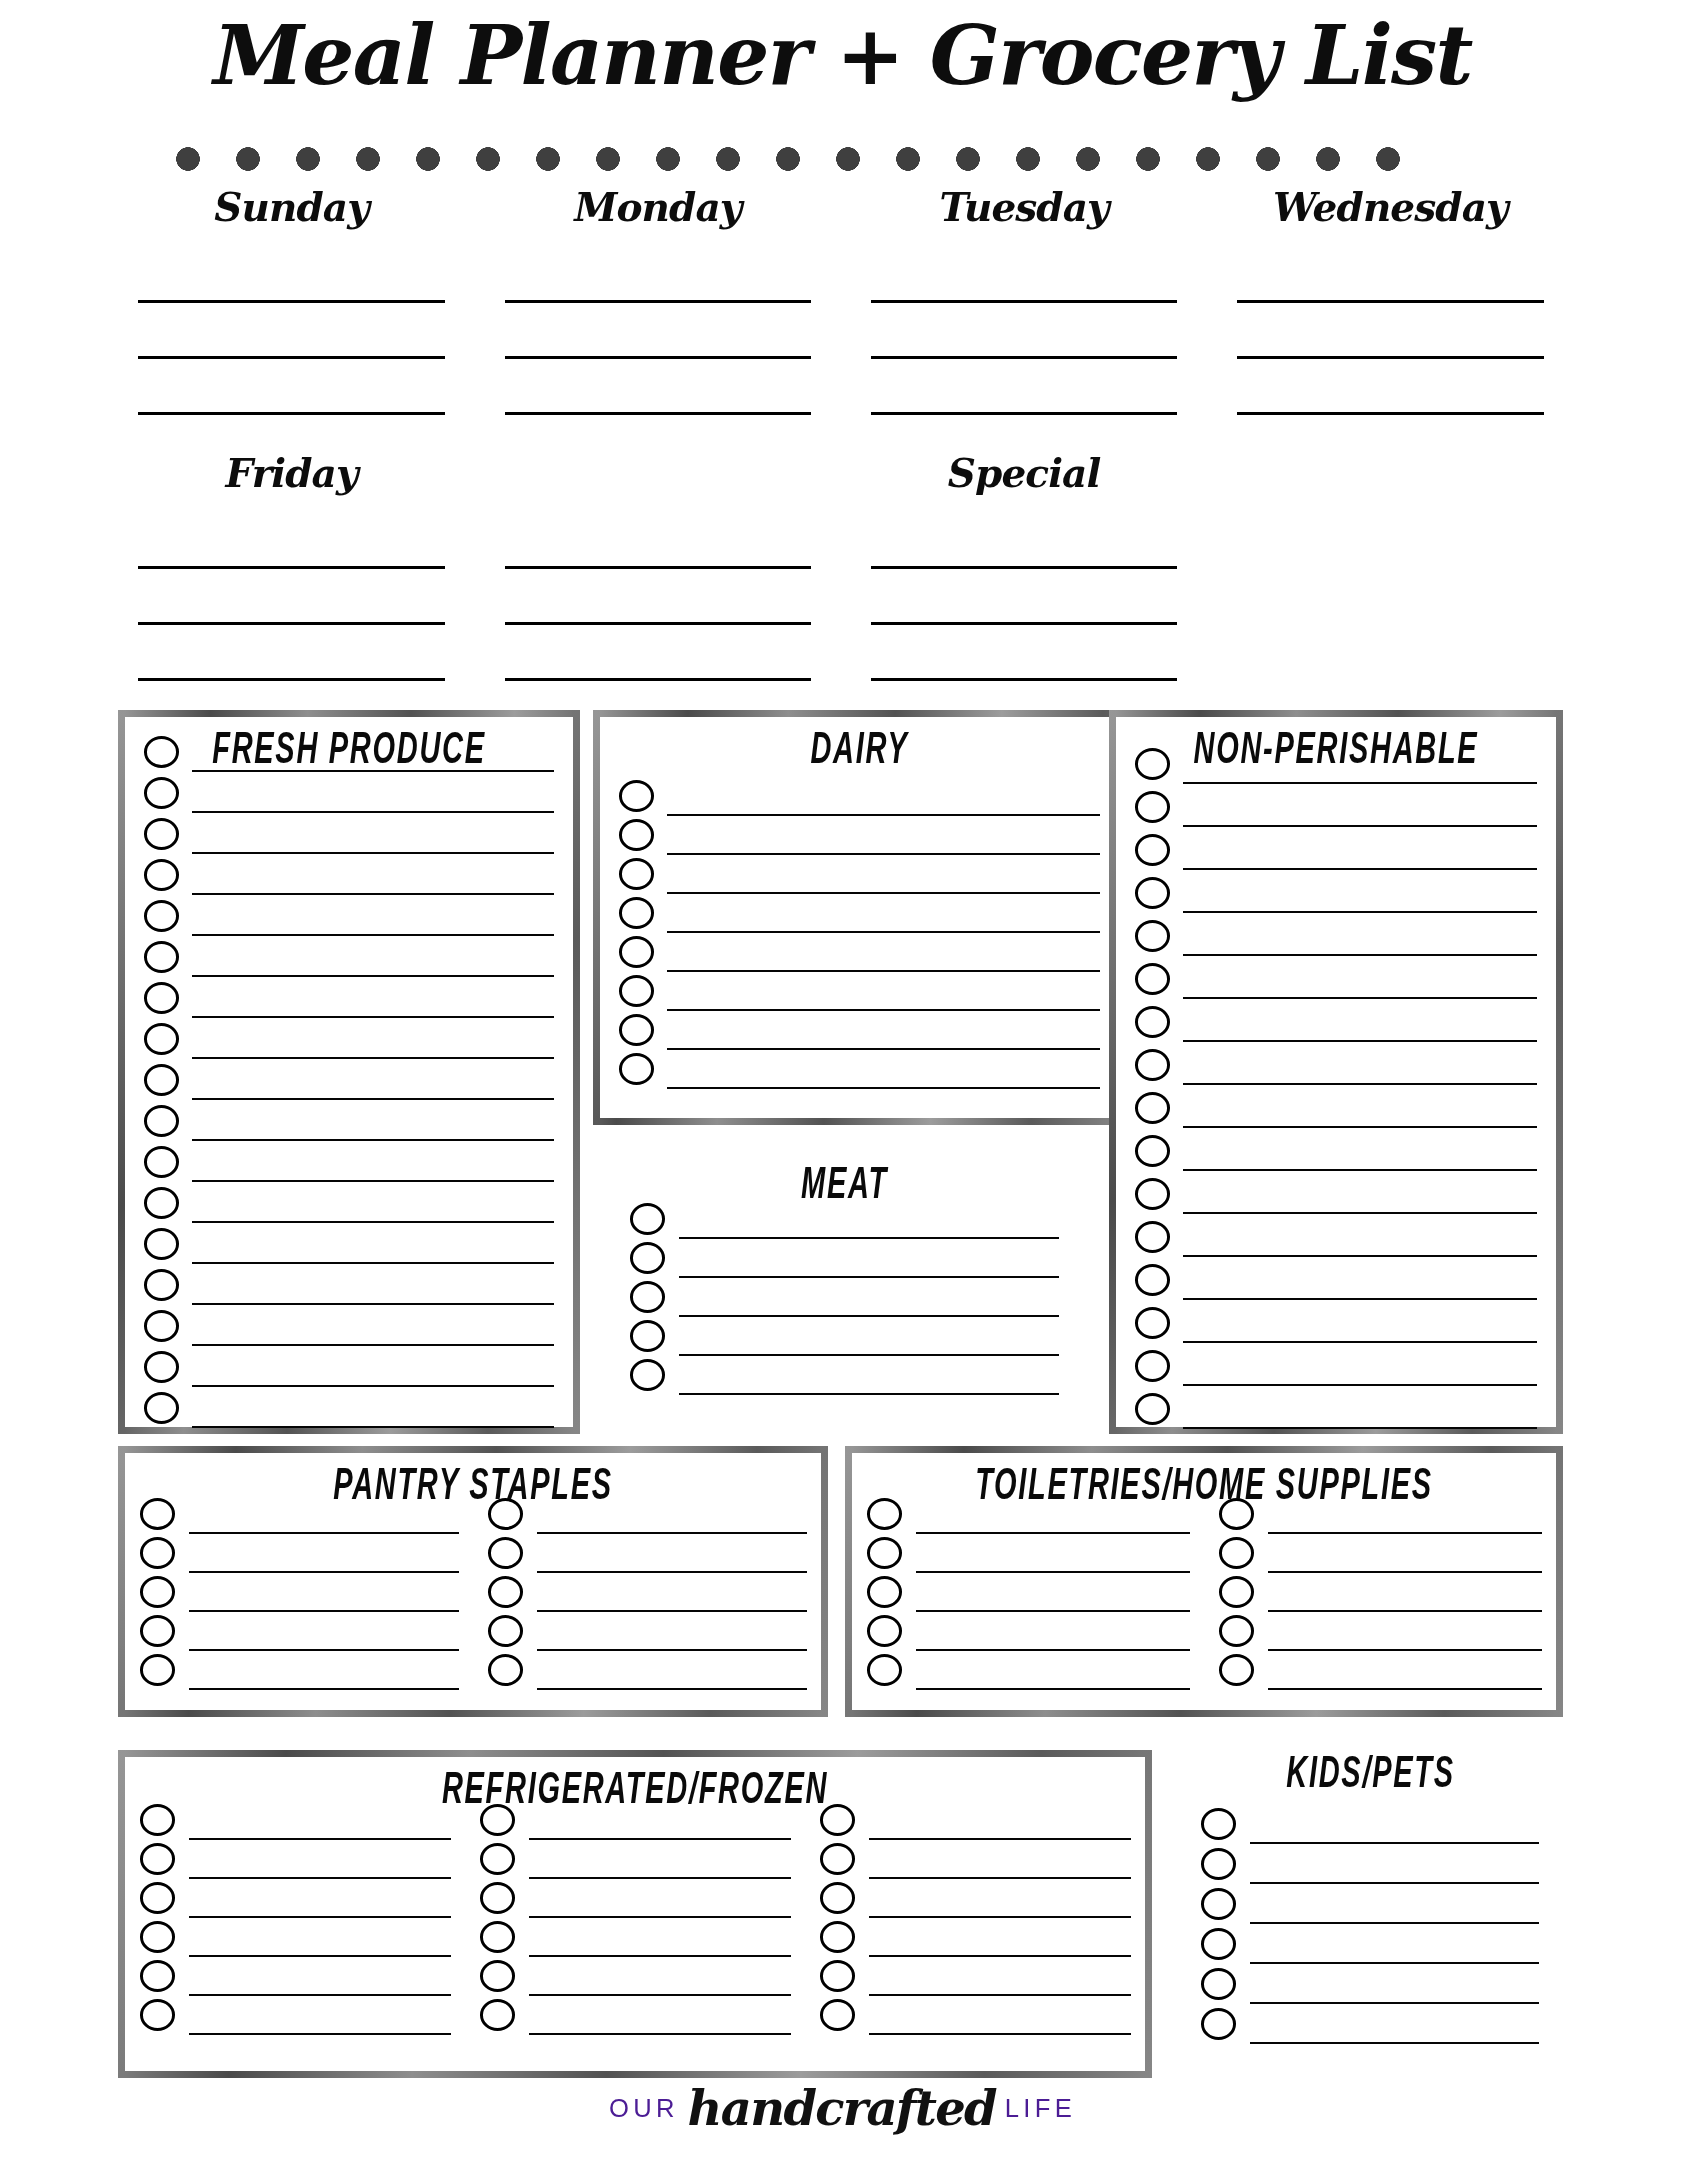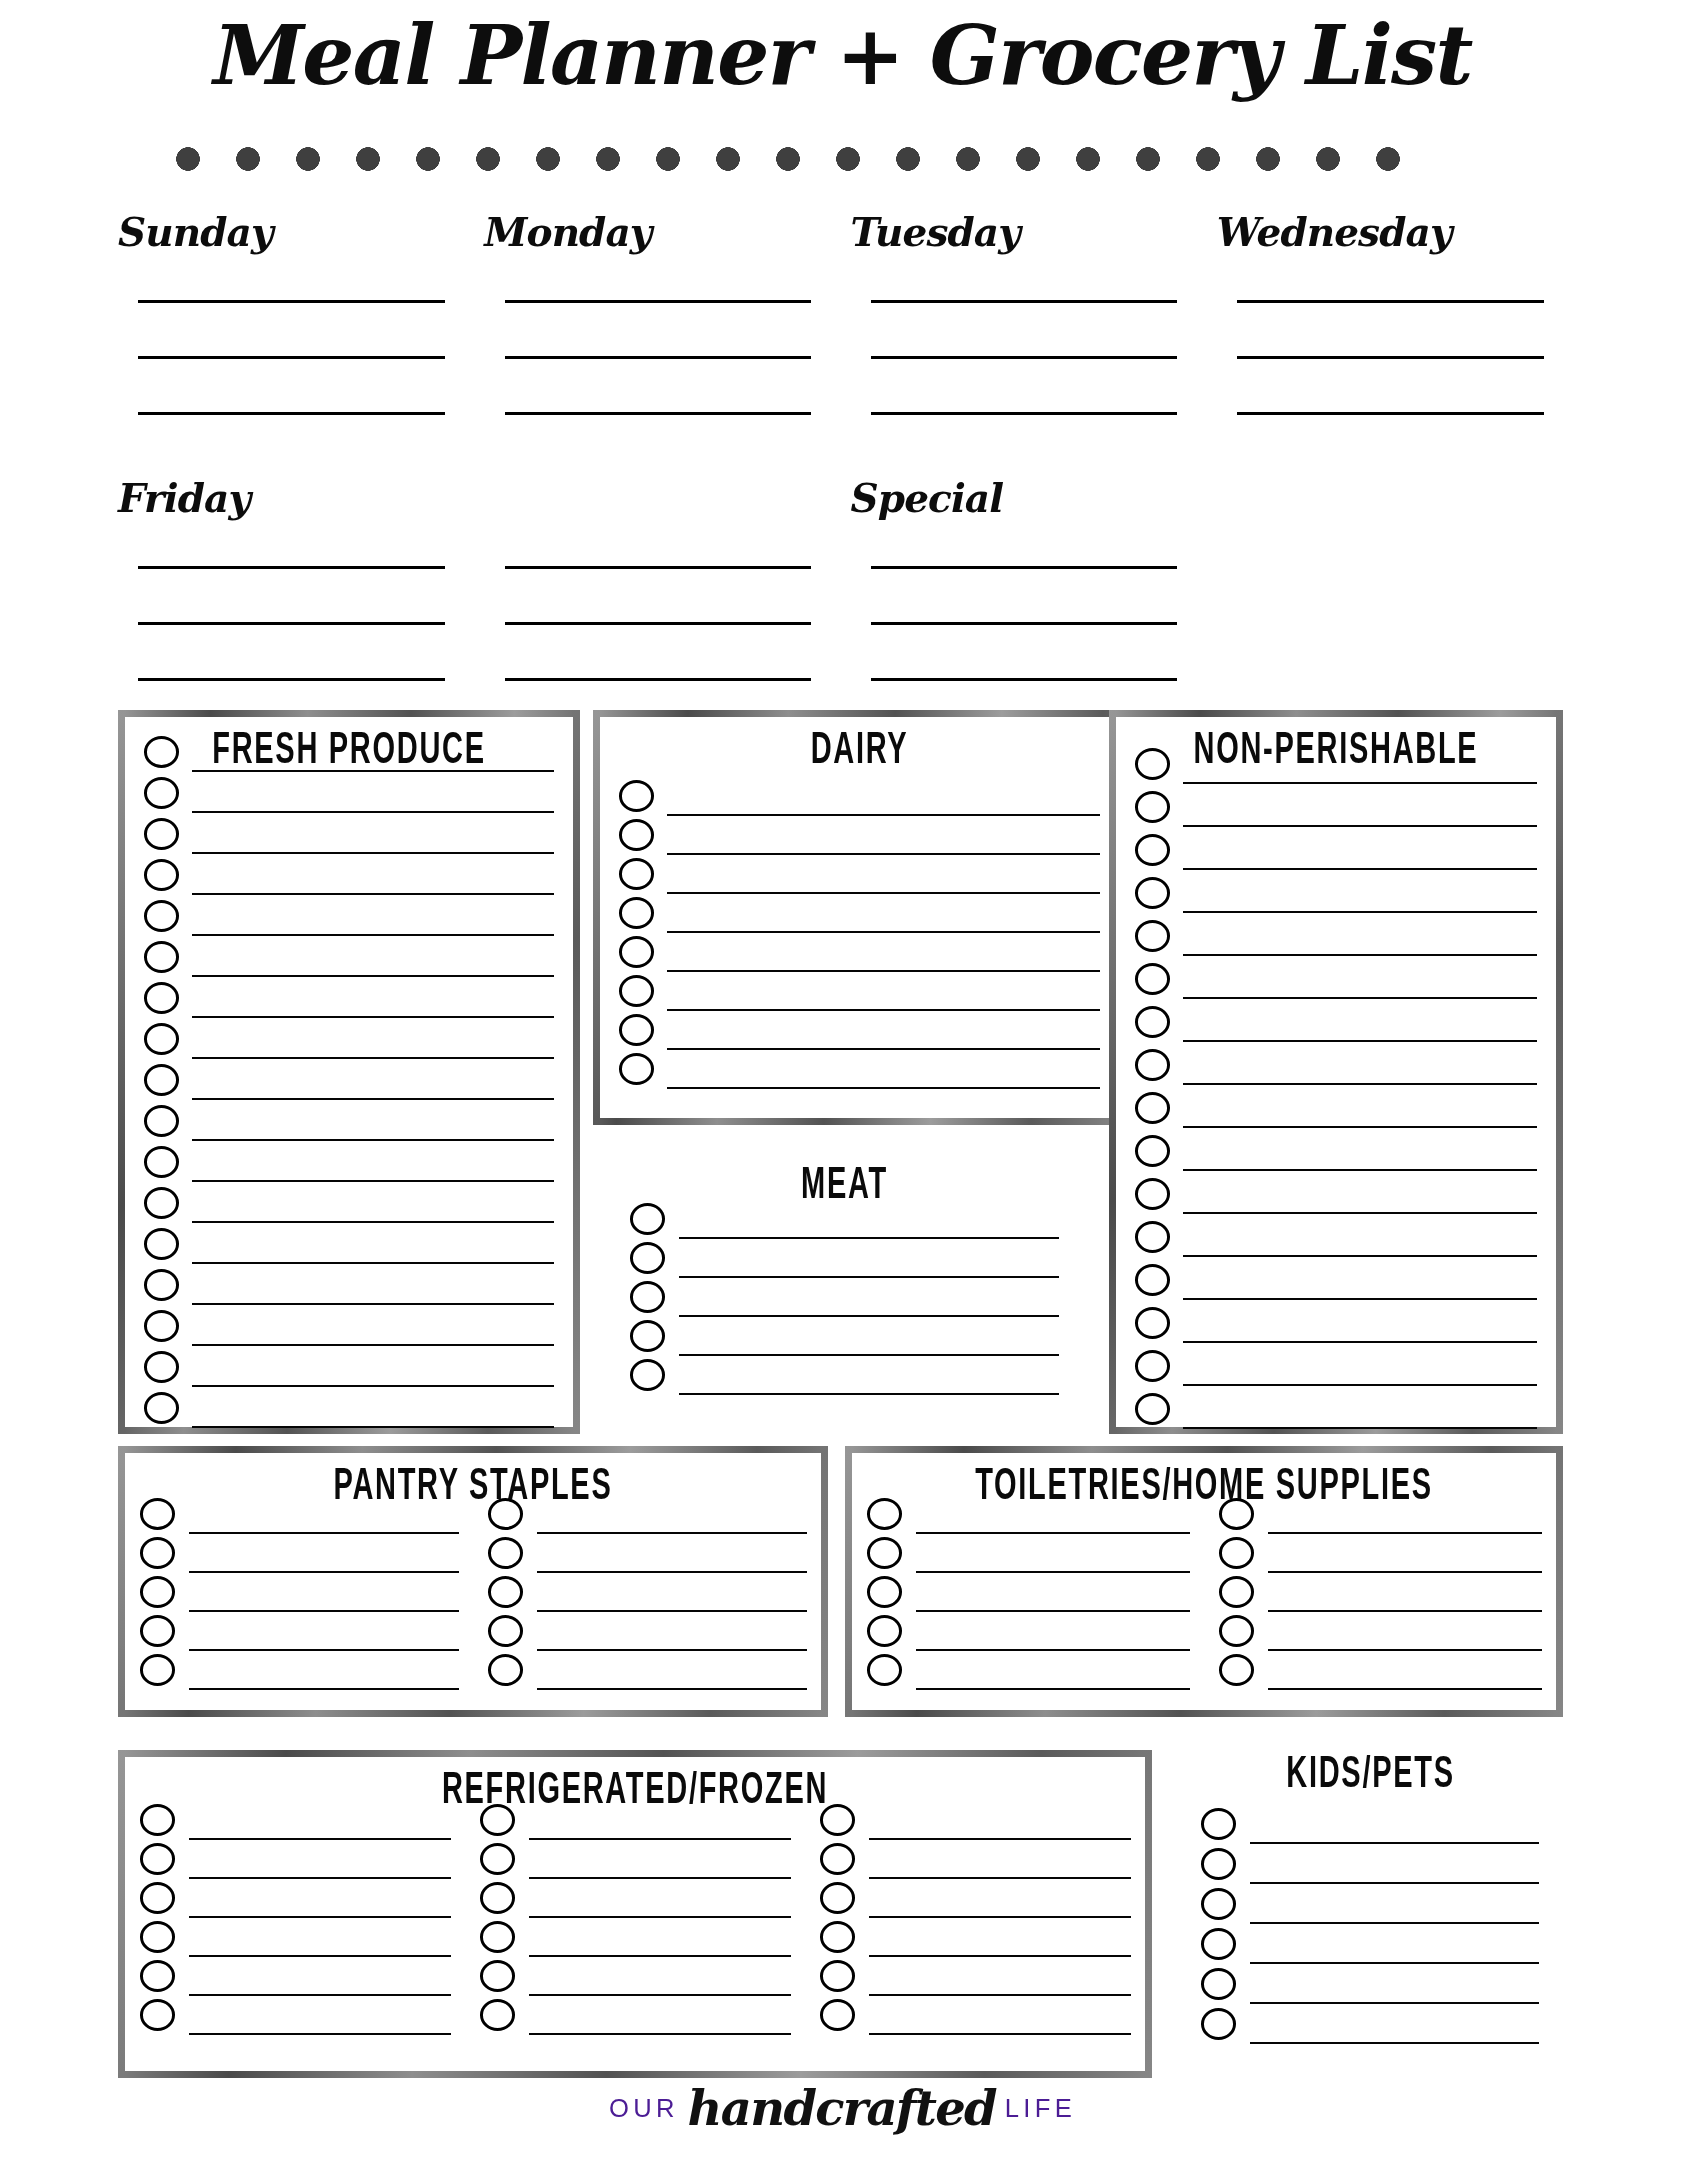--- a/index.html
+++ b/index.html
@@ -34,27 +34,27 @@
       radial-gradient(circle 5.5px at center,#606060 96%,rgba(0,0,0,0) 100%);
     background-size:22px 14.5px,22px 14.5px,14.5px 22px,14.5px 22px;
     background-position:left top,left bottom,left top,right top;
     background-repeat:repeat-x,repeat-x,repeat-y,repeat-y;}
 
   
   .day-grid{position:absolute;left:118px;top:179px;width:1446px;
             display:grid;grid-template-columns:repeat(4,1fr);
             grid-template-rows:247px 247px;gap:19px;}
   .day-box{position:relative;background:#fff;}
-  .day-name{margin-top:30px;text-align:left;font-family:"DejaVu Serif",serif;
+  .day-name{margin-top:5px;text-align:center;font-family:"DejaVu Serif",serif;
             font-style:italic;font-weight:700;font-size:39px;letter-spacing:-0.9px;}
   .day-lines{position:absolute;left:20.4px;right:20.4px;top:68px;}
   .day-line{height:53px;border-bottom:3.4px solid #000;}
 
   
-  .sec{position:absolute;background:#fff;box-sizing:border-box;}
+  .sec{position:absolute;background:#fff;box-sizing:border-box;font-style:italic;}
   .solid{border:7.7px solid;border-image:linear-gradient(100deg,#969696,#4a4a4a 15%,#8e8e8e 32%,
          #525252 50%,#9c9c9c 68%,#5a5a5a 85%,#868686) 1;}
   .sec-title{margin:6.8px 0 0;height:44px;text-align:center;}
   .sec-title span{display:inline-block;font-weight:700;font-size:29px;letter-spacing:1.7px;
                   transform:scaleY(1.5);transform-origin:center top;white-space:nowrap;color:#0a0a0a;}
   .list{padding:0 19px 0 17px;}
   .crow{display:flex;height:39px;}
   .ring{align-self:flex-end;flex:0 0 auto;width:29px;height:25.6px;margin:0 0 4.3px 1.7px;
         border:3.4px solid #000;border-radius:50%;background:#fff;}
   .cline{flex:1;margin-left:13.6px;border-bottom:2.6px solid #050505;}

